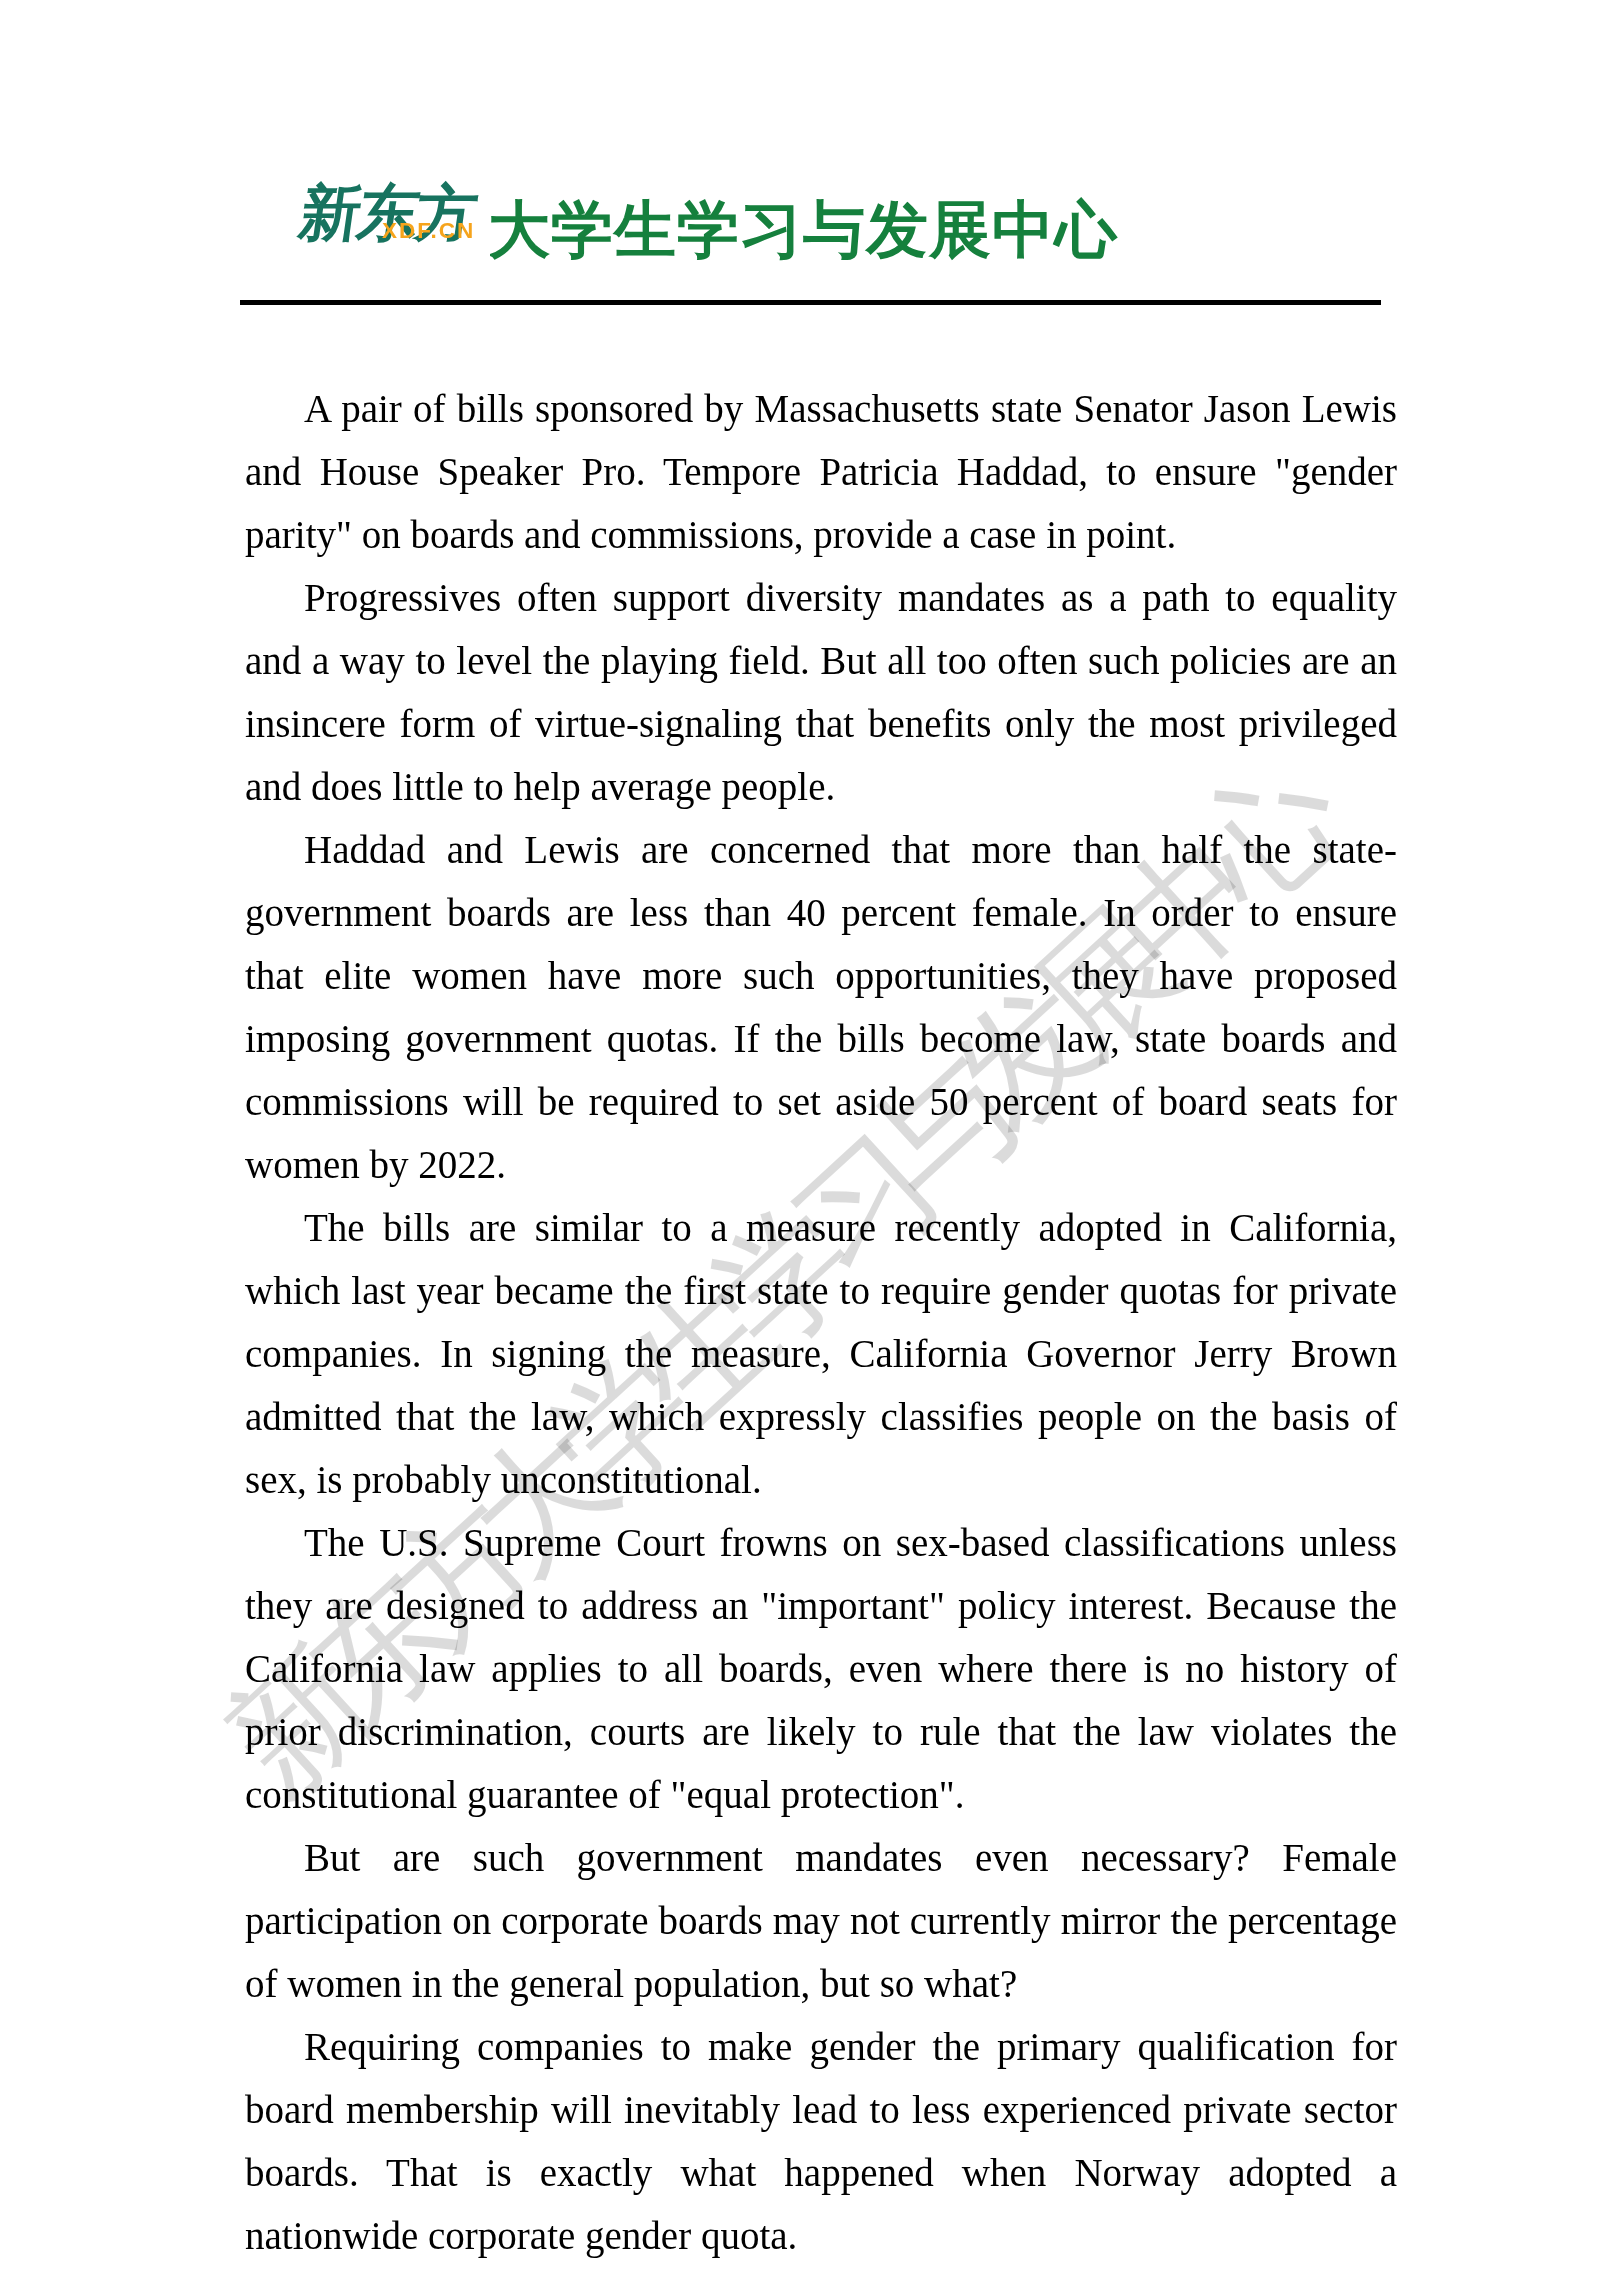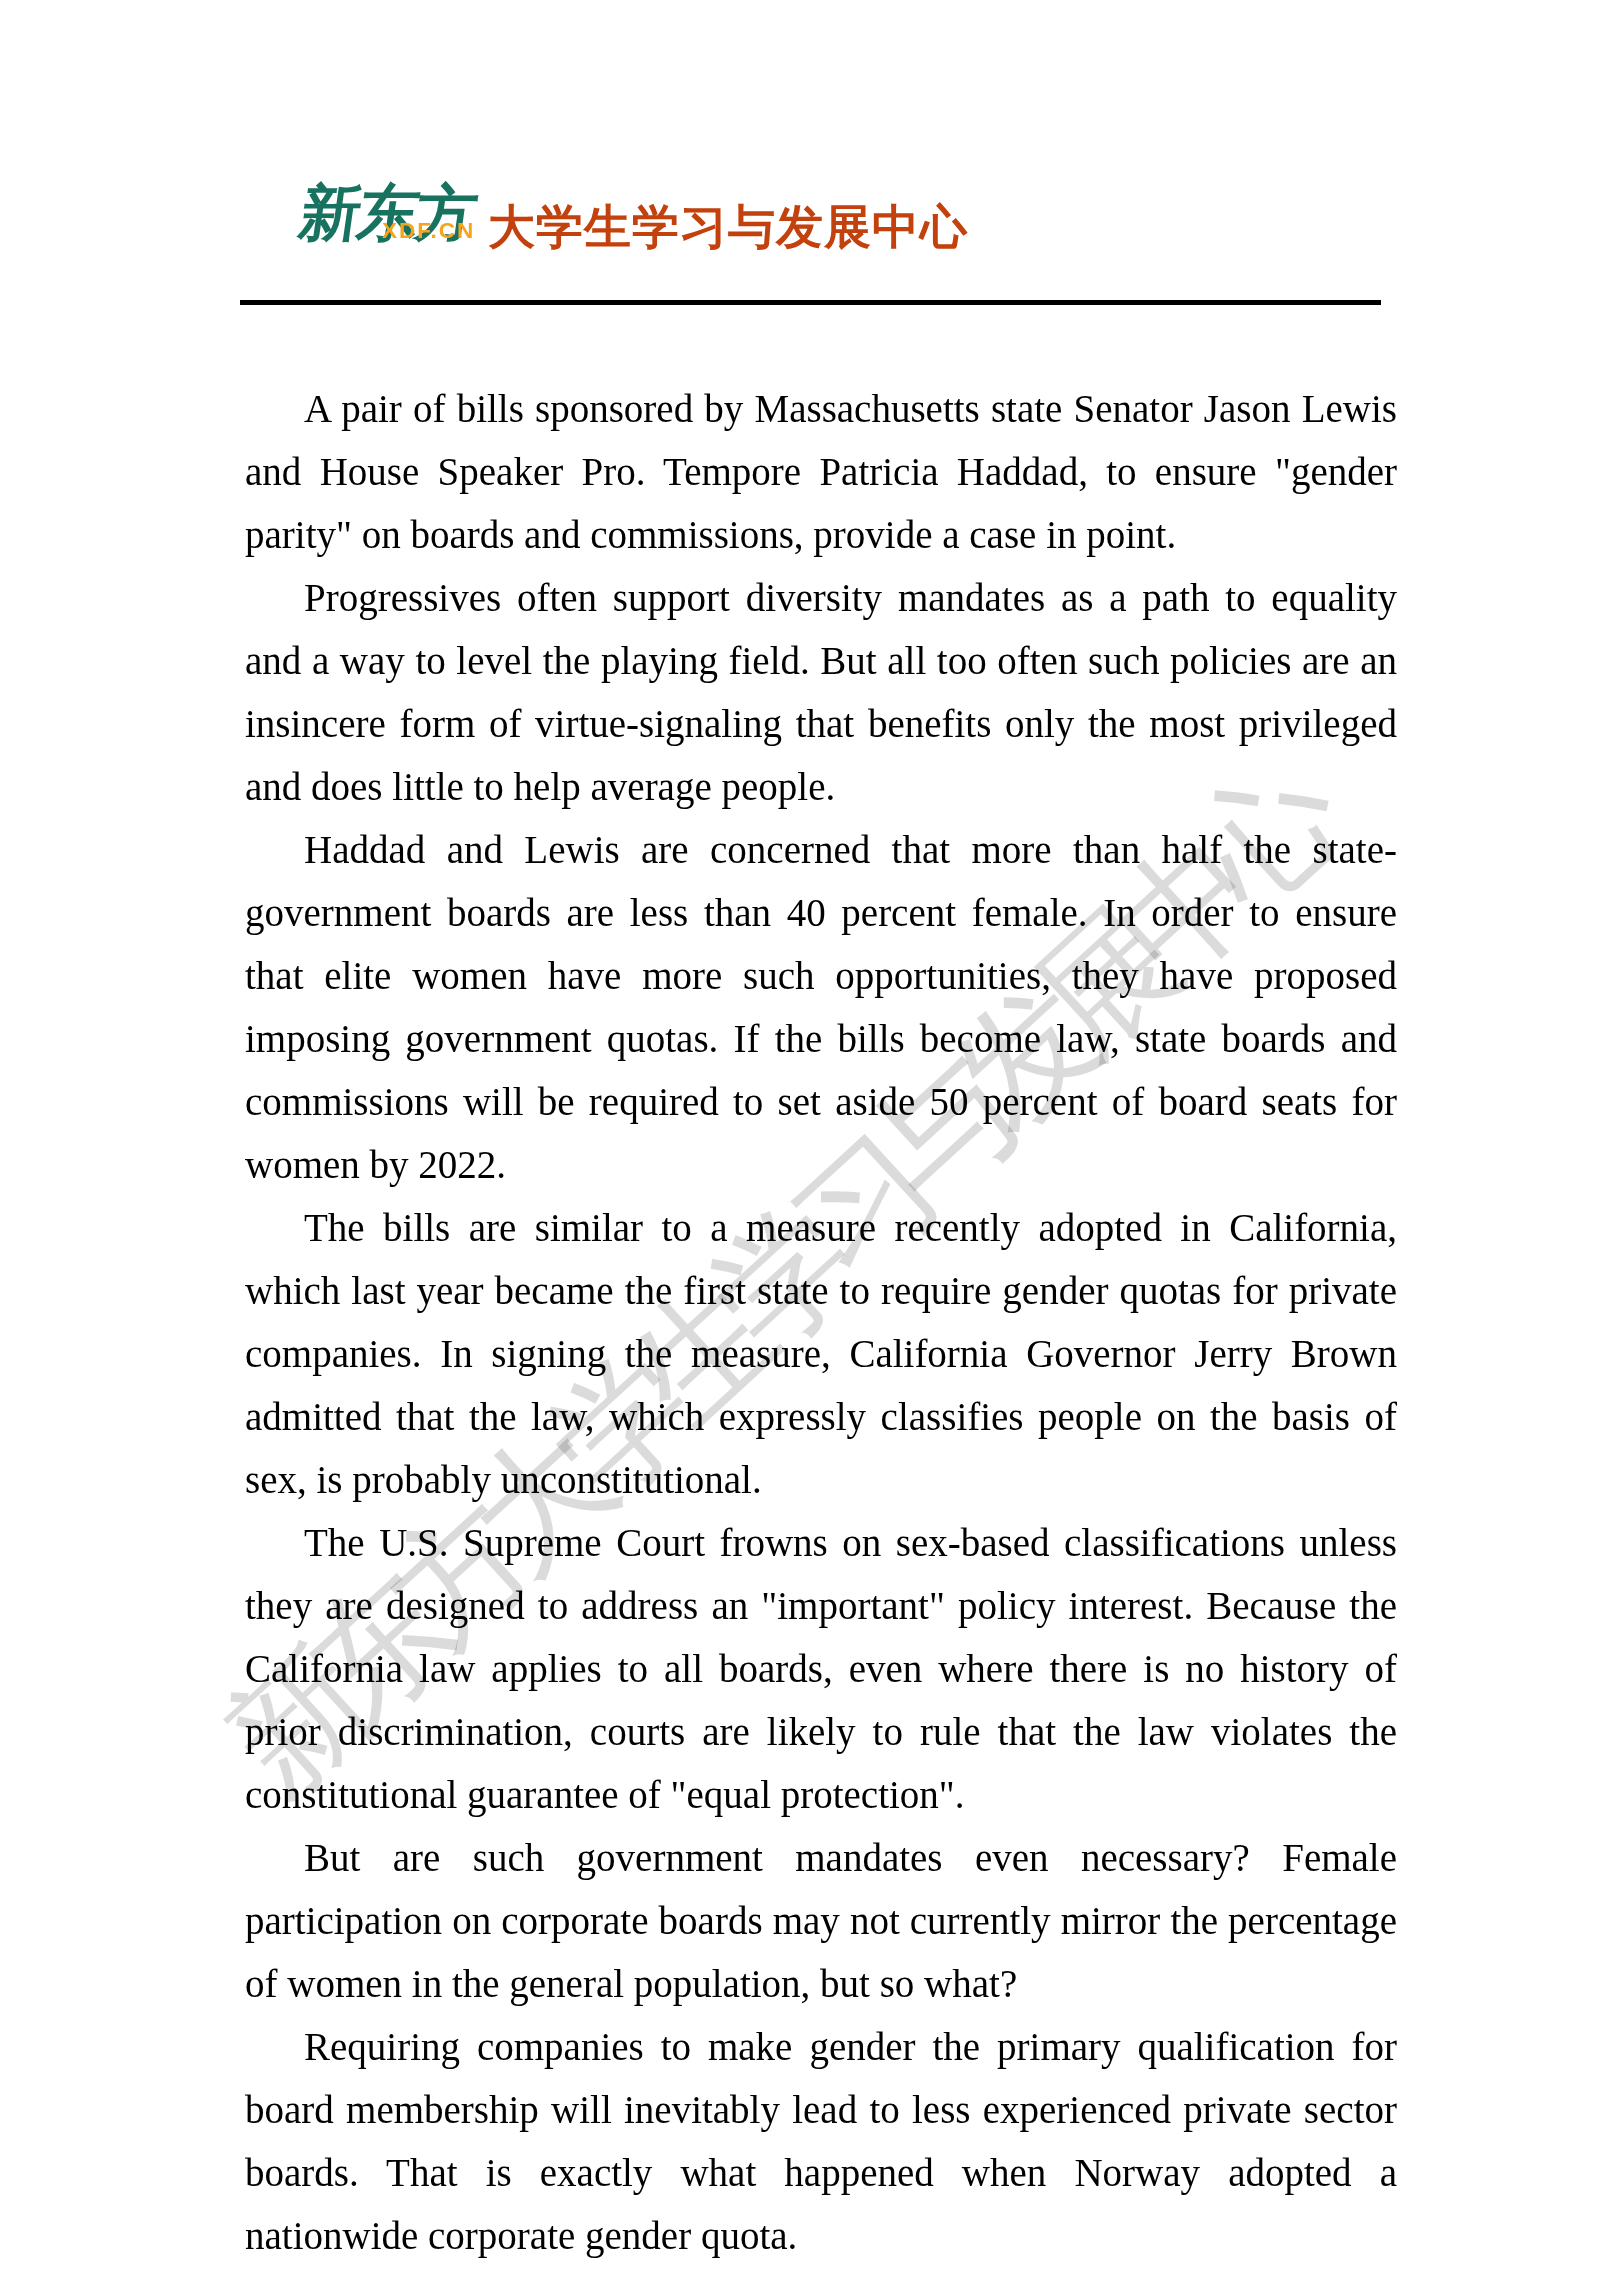--- a/index.html
+++ b/index.html
@@ -56,26 +56,26 @@
     font-size: 22.5px;
     font-weight: 800;
     letter-spacing: 2px;
     color: #F6A41C;
     z-index: 3;
     margin-left: 23px;
   }
   .center-name {
     position: absolute;
     left: 488px;
-    top: 196px;
+    top: 188px;
     font-family: "Liberation Sans", sans-serif;
-    font-size: 47px;
+    font-size: 62px;
     font-weight: 800;
     letter-spacing: 1px;
-    color: #c2410c;
+    color: #15803d;
     z-index: 2;
     white-space: nowrap;
   }
   .header-rule {
     position: absolute;
     left: 240px;
     top: 300px;
     width: 1141px;
     height: 4.9px;
     background: #000000;

